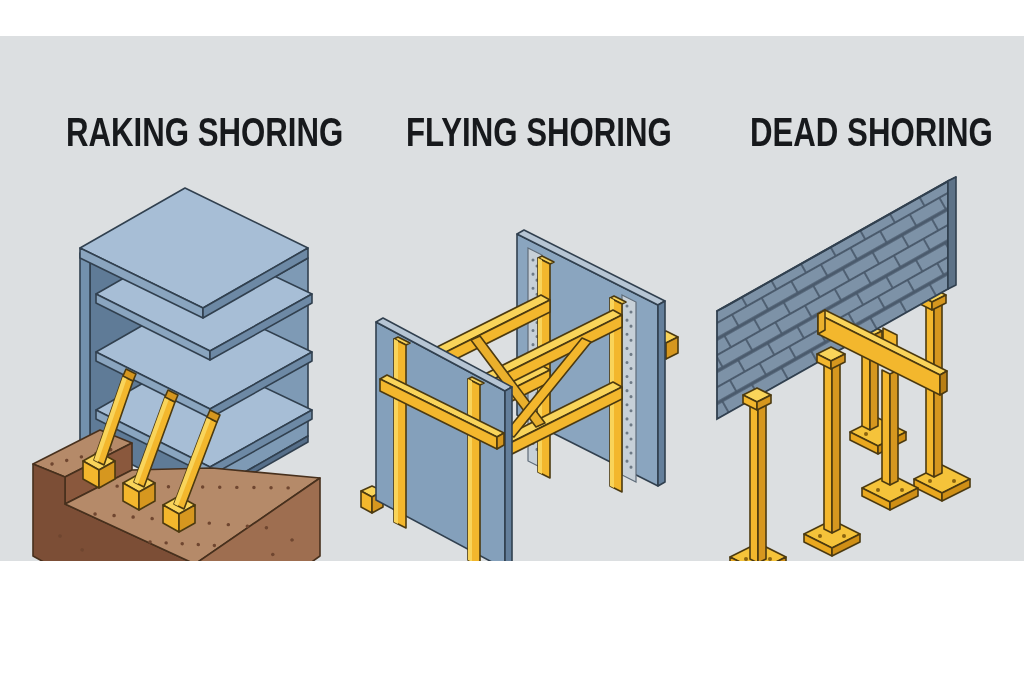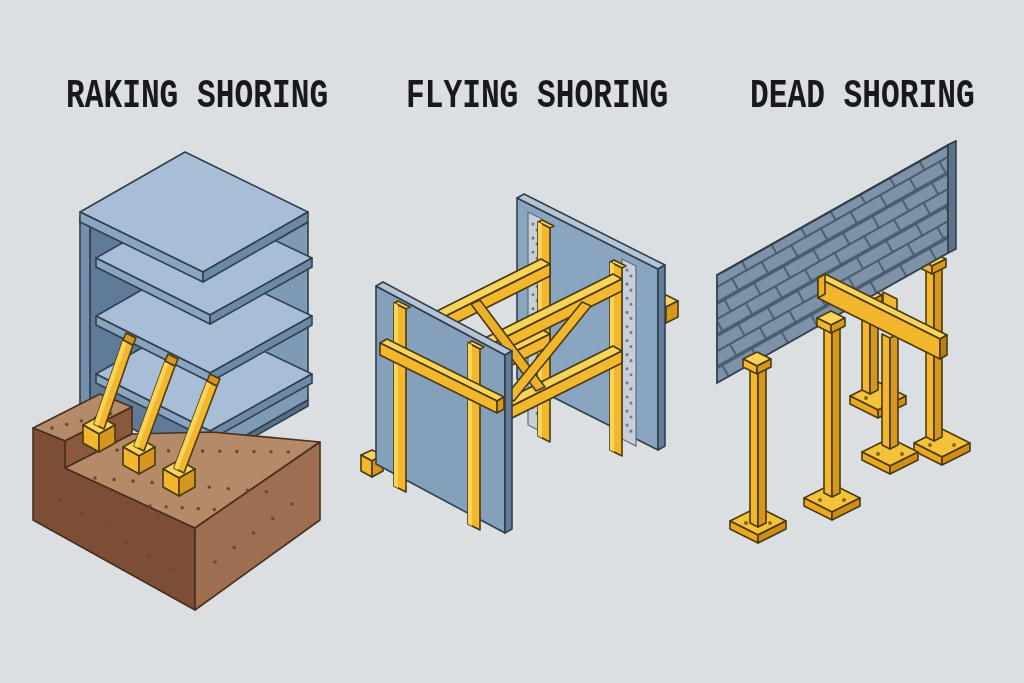--- a/index.html
+++ b/index.html
@@ -1,19 +1,20 @@
 <!DOCTYPE html>
 <html><head>
 <meta charset="utf-8">
 <style>
   html,body{margin:0;padding:0;}
   .stage{
-    position:relative;width:1024px;height:683px;overflow:hidden;
+    position:relative;width:1024px;height:525px;overflow:hidden;
     background:#dcdfe1;
-    font-family:Liberation Mono, monospace;
+    font-family:Liberation Sans, sans-serif;
+    margin-top:36px;
   }
   .title{
     position:absolute;top:74px;margin:0;
     font-size:40px;font-weight:800;letter-spacing:0px;color:#17191c;
     transform:scaleX(0.78);transform-origin:0 0;white-space:nowrap;
   }
   #title-raking{left:66px;}
   #title-flying{left:406px;}
   #title-dead{left:750px;}
   svg.art{position:absolute;left:0;top:0;}

